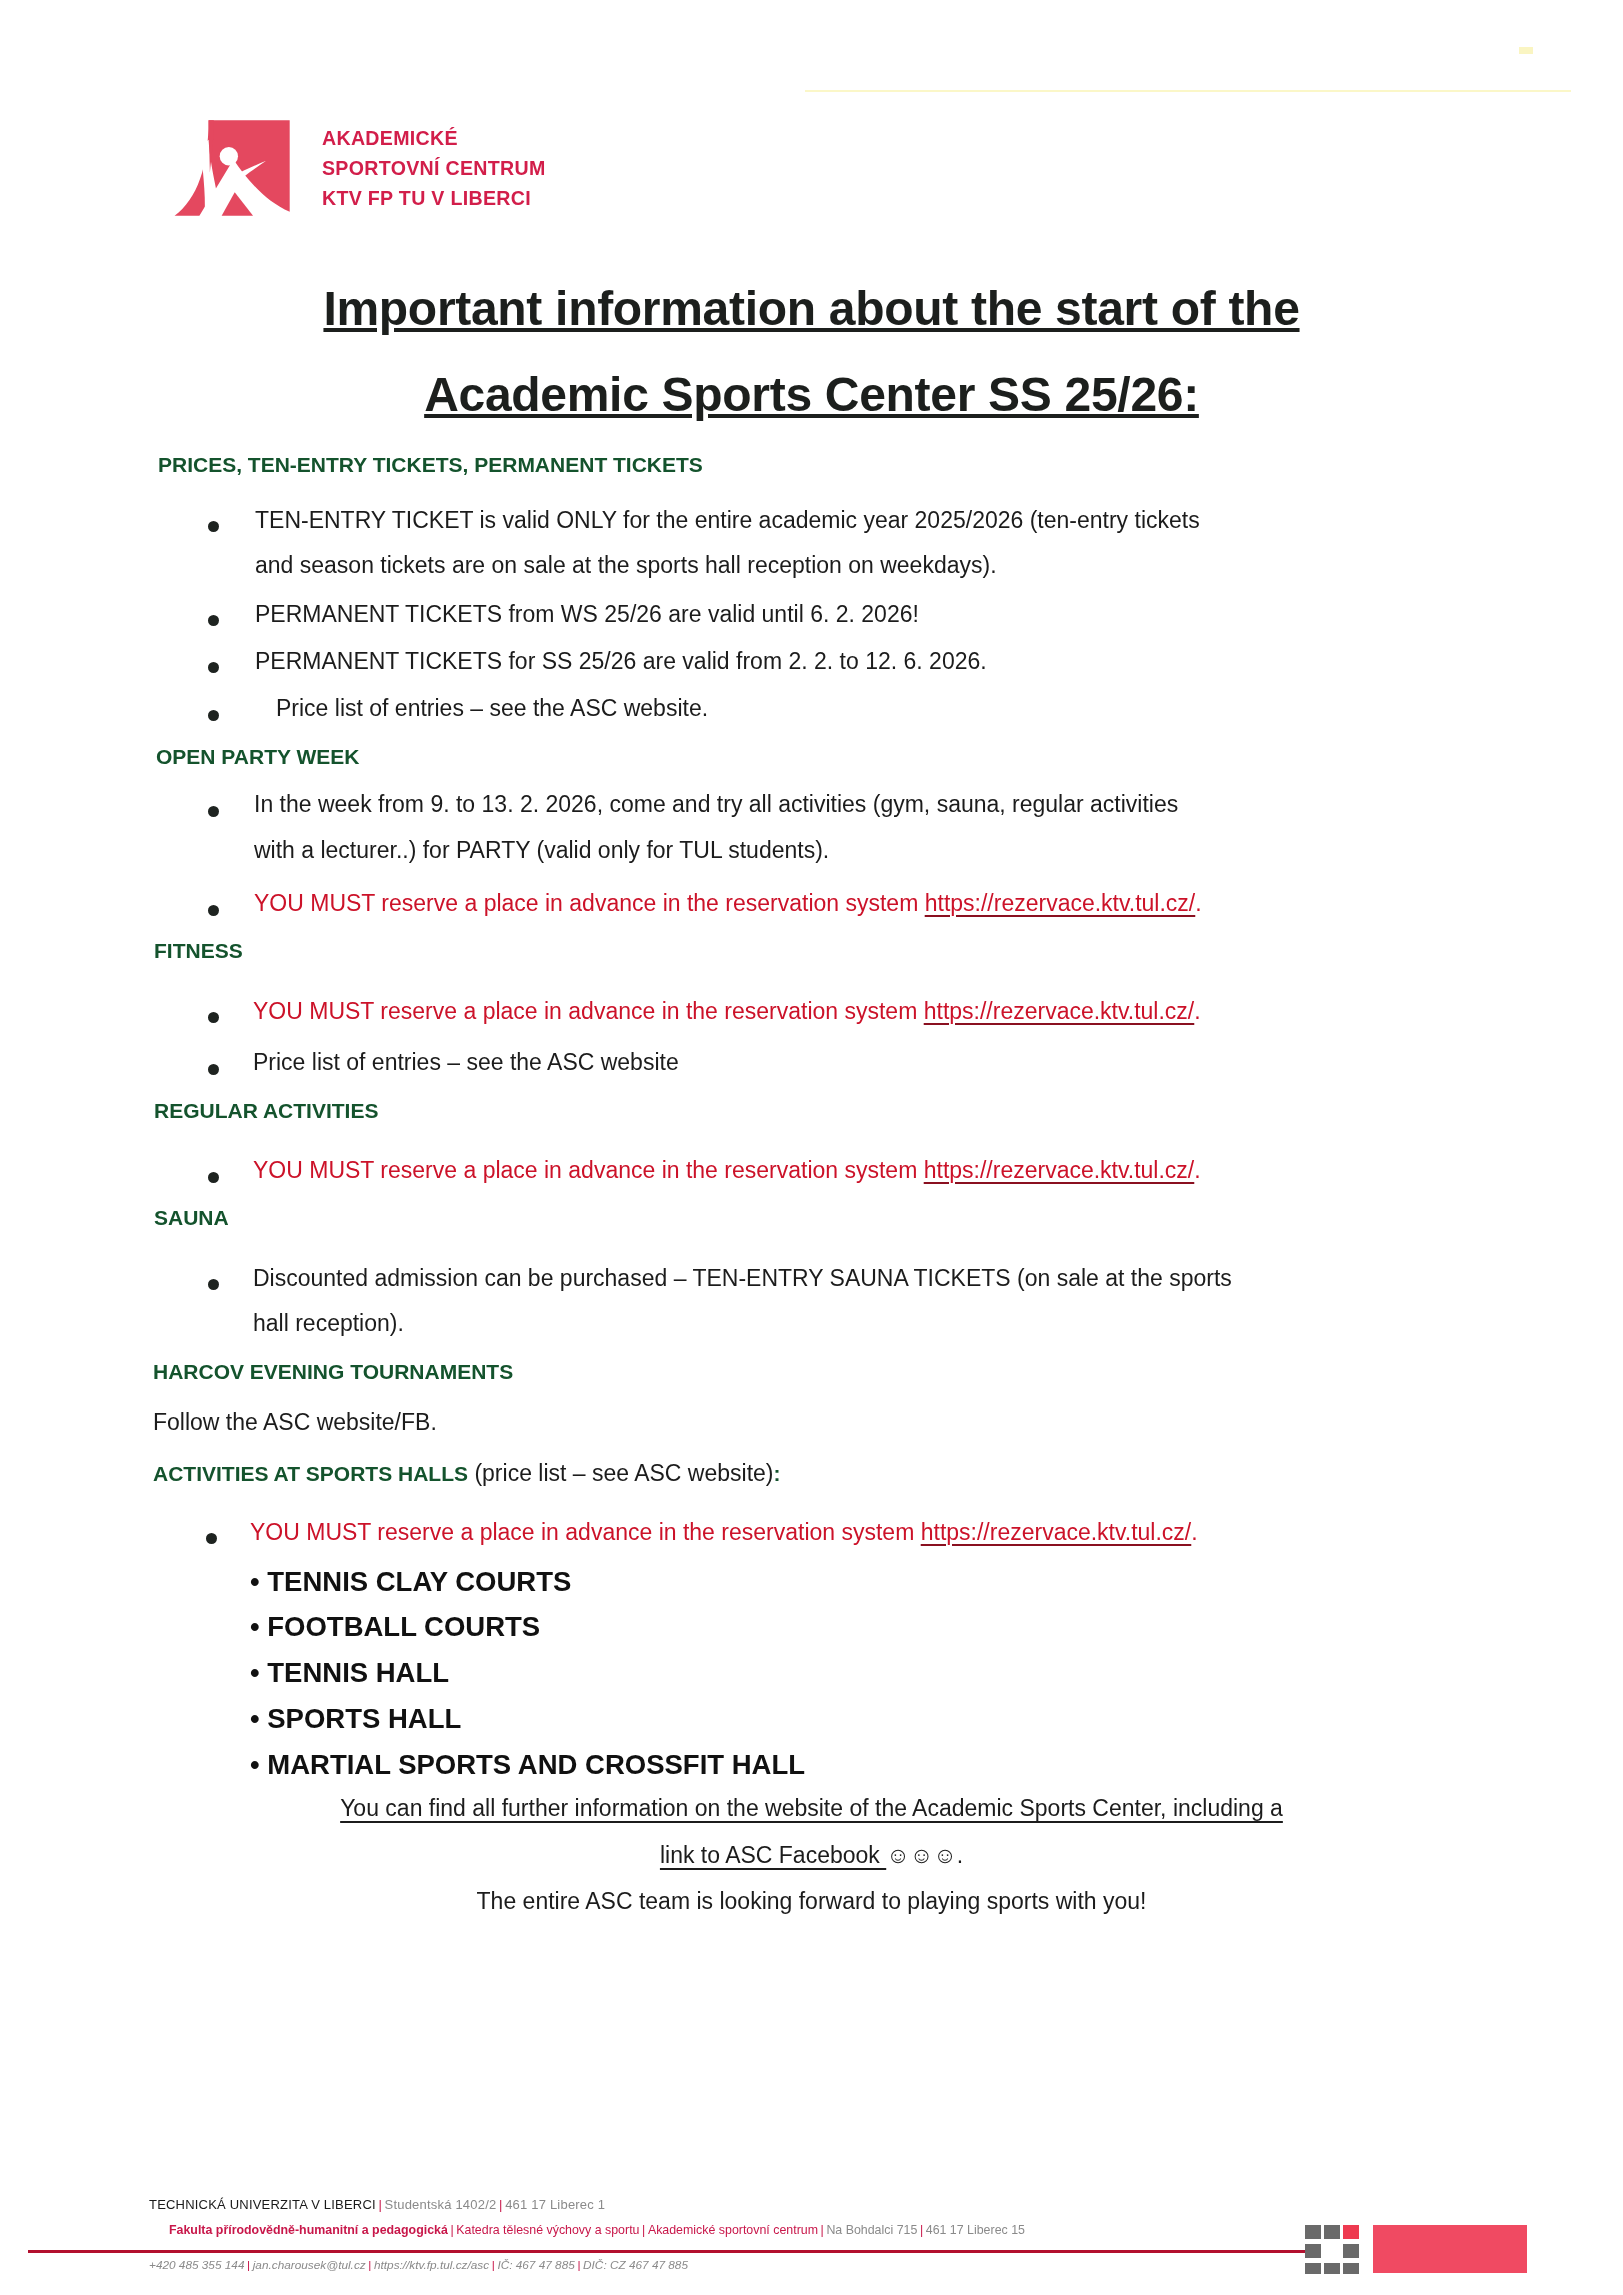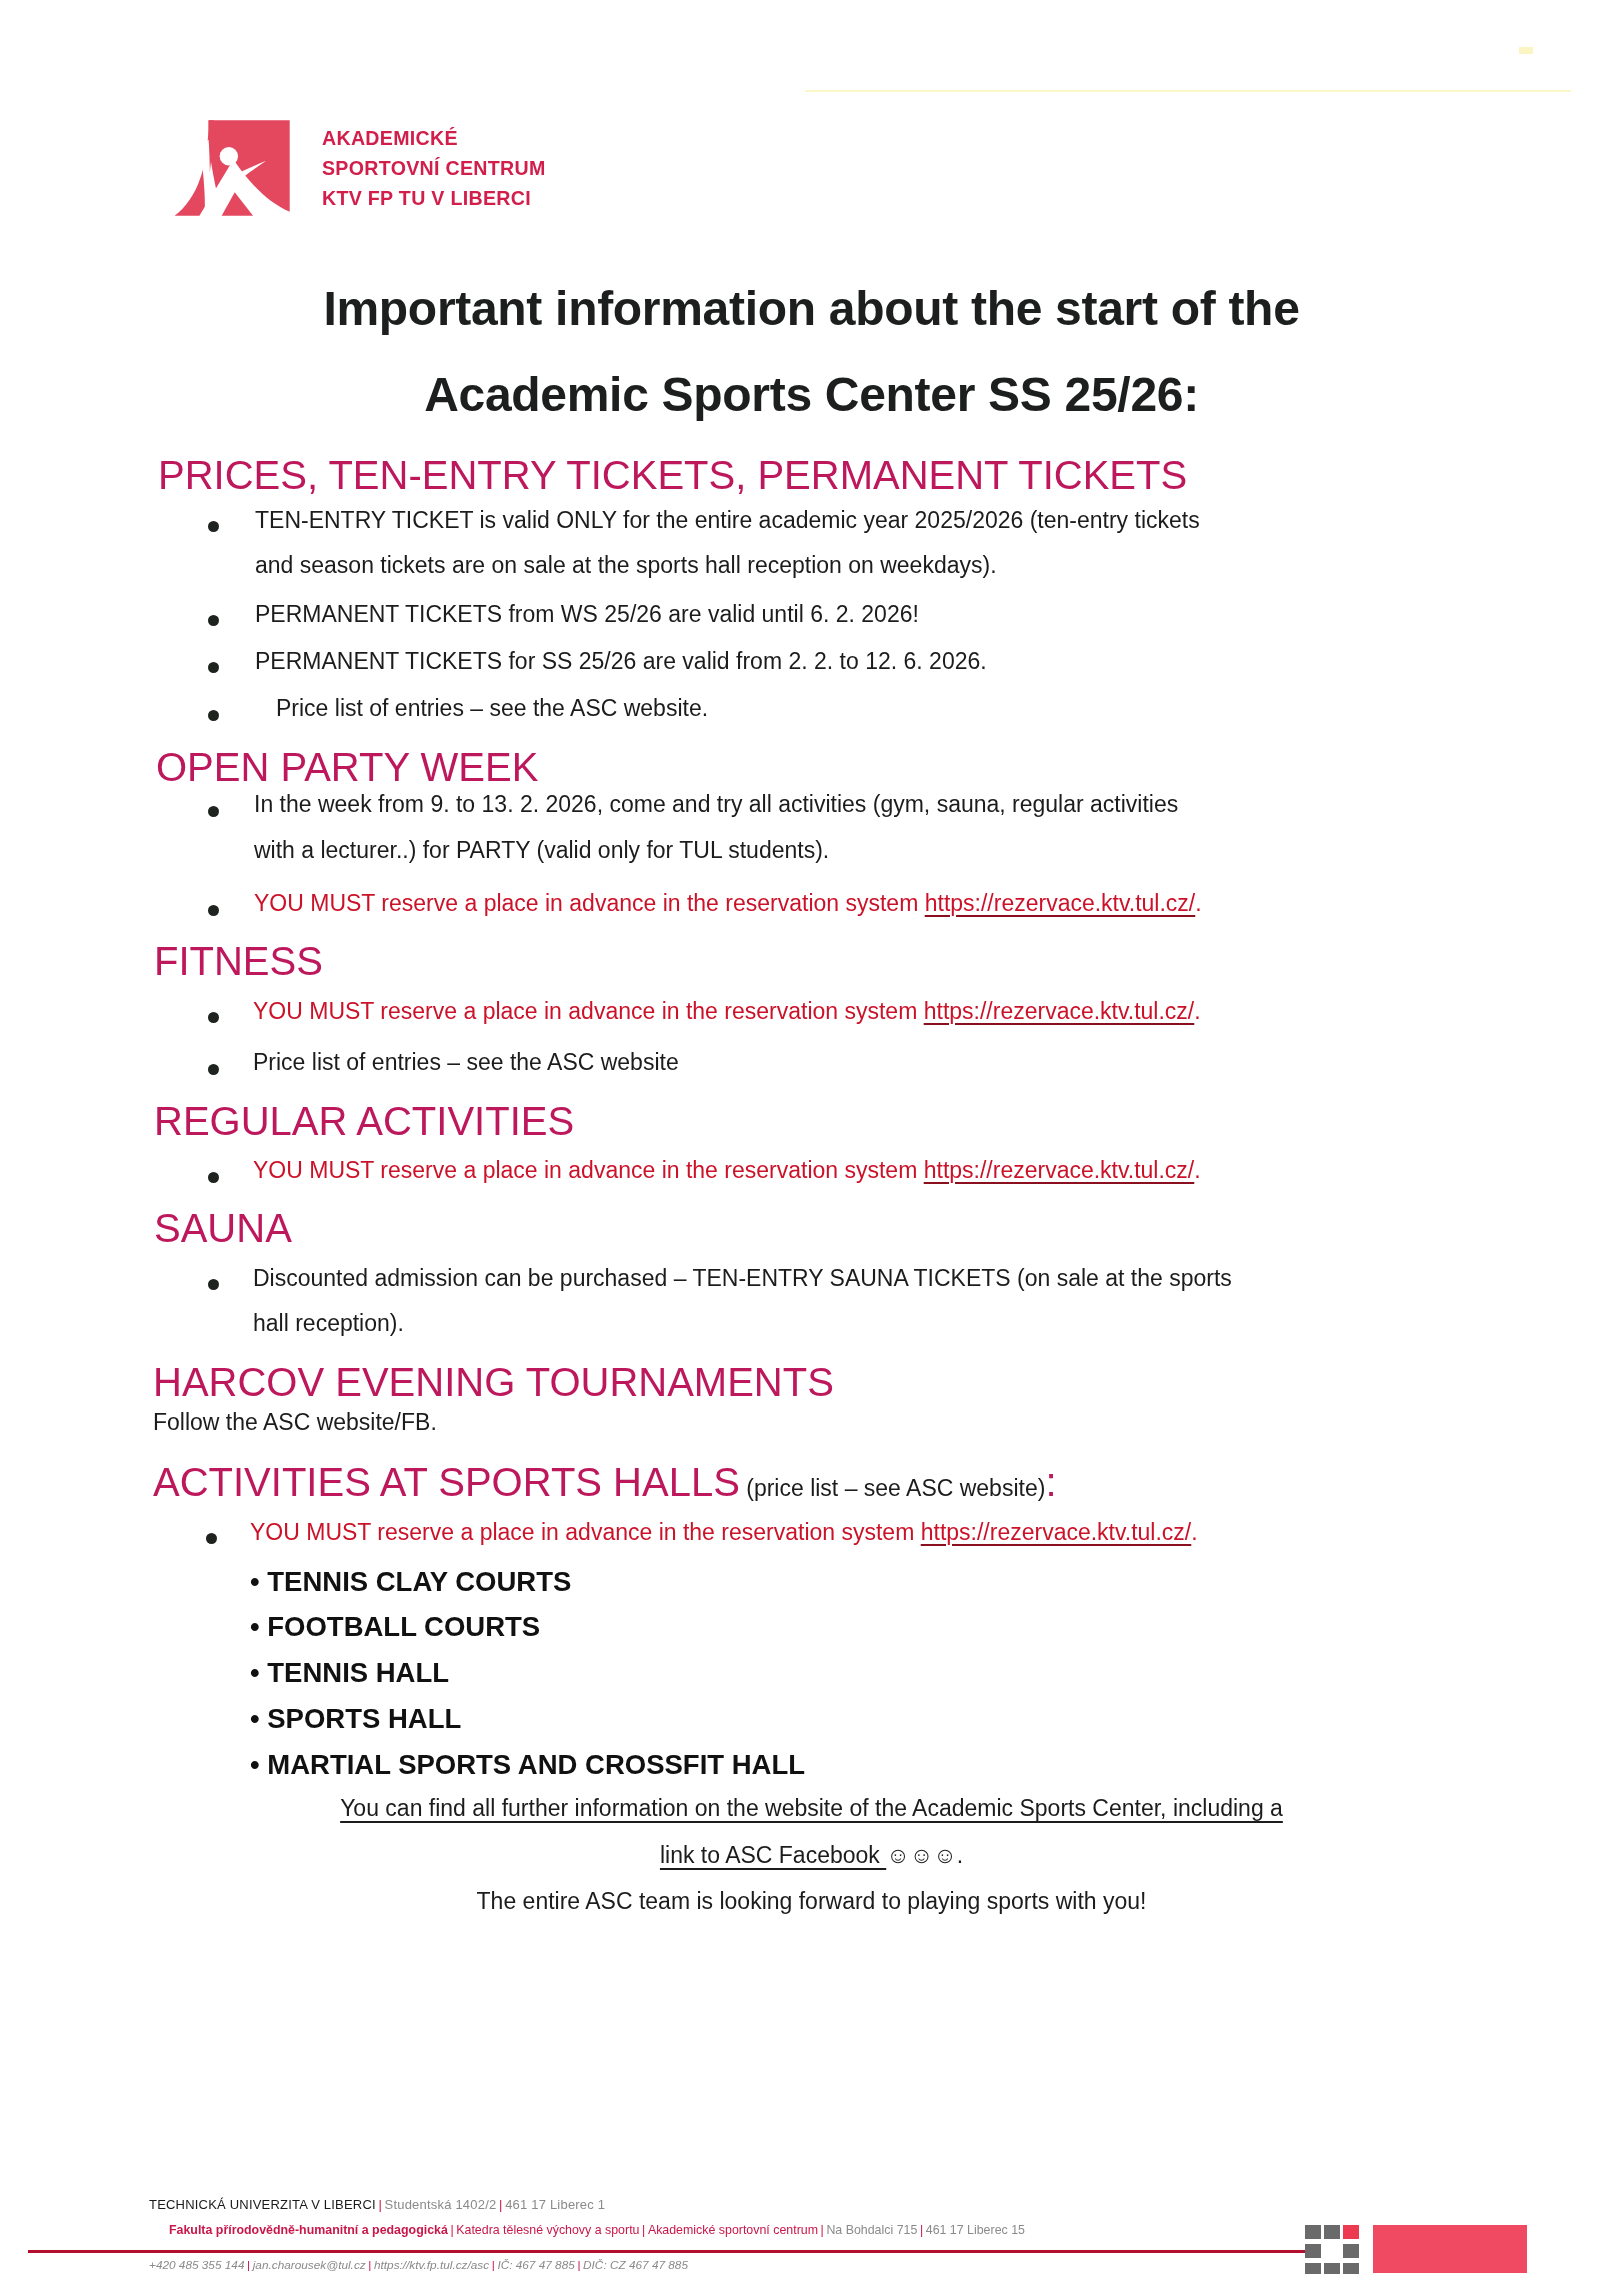--- a/index.html
+++ b/index.html
@@ -8,23 +8,23 @@
   .abs { position:absolute; white-space:nowrap; }
   .scan-line { position:absolute; left:805px; top:90px; width:766px; height:2px; background:#fbf7c8; }
   .scan-dot { position:absolute; left:1519px; top:47px; width:14.4px; height:6.5px; background:#f6ee9a; opacity:.6; }
   
   .logo { position:absolute; left:168px; top:120px; width:123px; height:96px; }
   .brand { position:absolute; left:322px; top:123px; color:#d21e4a; font-weight:bold;
            font-size:19.6px; line-height:30px; letter-spacing:0.3px; }
   .brand div { white-space:nowrap; }
   
   .title { position:absolute; left:0; width:1623px; text-align:center; font-weight:bold;
-           font-size:48px; color:#1c1f1d; letter-spacing:-0.3px; }
+           font-size:48px; color:#1c1f1d; letter-spacing:-0.3px;text-decoration:underline; }
   
-  .h { font-weight:normal; font-size:40px; color:#be185d; }
+  .h { font-weight:bold; font-size:21px; color:#14532d; }
   .t { font-size:23px; color:#1c1c1c; }
   .red { color:#cc1229; }
   .link { color:#cc1229; text-decoration:underline; text-decoration-color:#8a1020; text-underline-offset:3.9px; text-decoration-thickness:2px; }
   .bullet { position:absolute; width:11px; height:11px; border-radius:50%; background:#1e2320; }
   .sub { font-weight:bold; font-size:27.5px; color:#111; }
   .center { left:0; width:1623px; text-align:center; }
   .ul { text-decoration:underline; text-underline-offset:4.6px; text-decoration-thickness:2px; }
   
   .f1 { font-size:13px; color:#1a1a1a; letter-spacing:0.2px; }
   .f1 .gray, .f2 .gray { color:#8a8a8a; }

